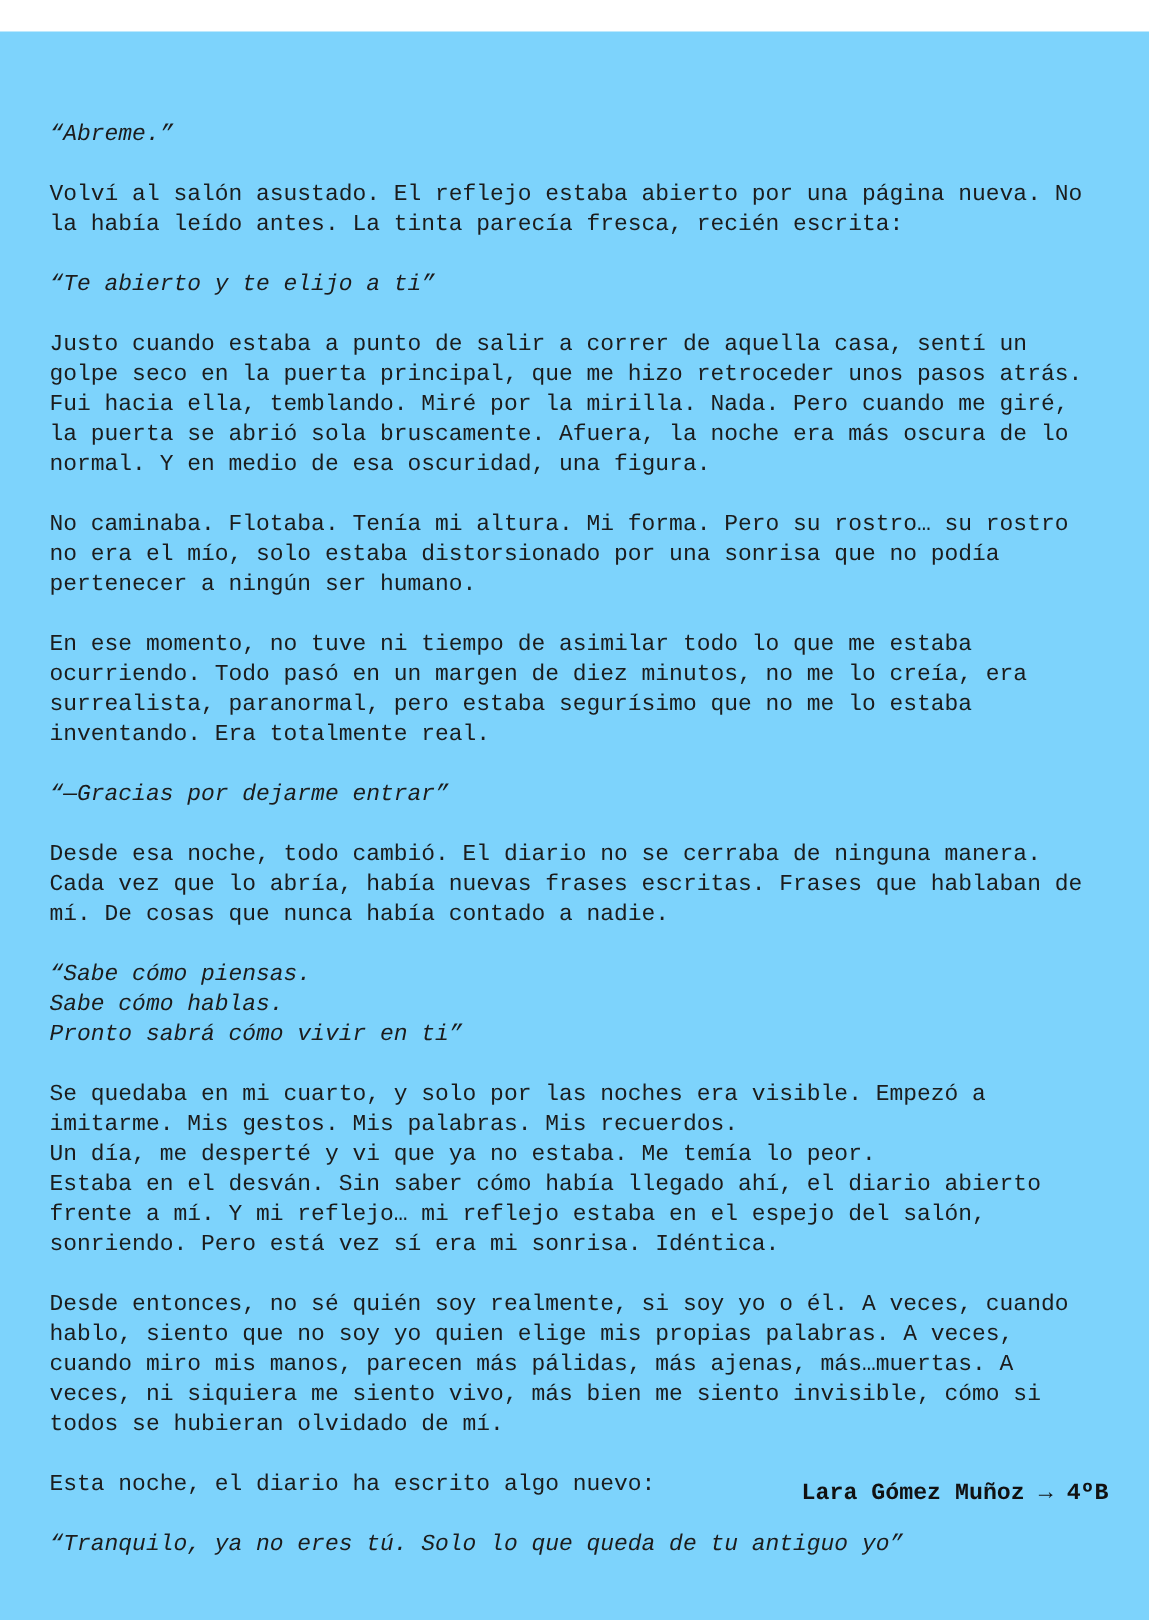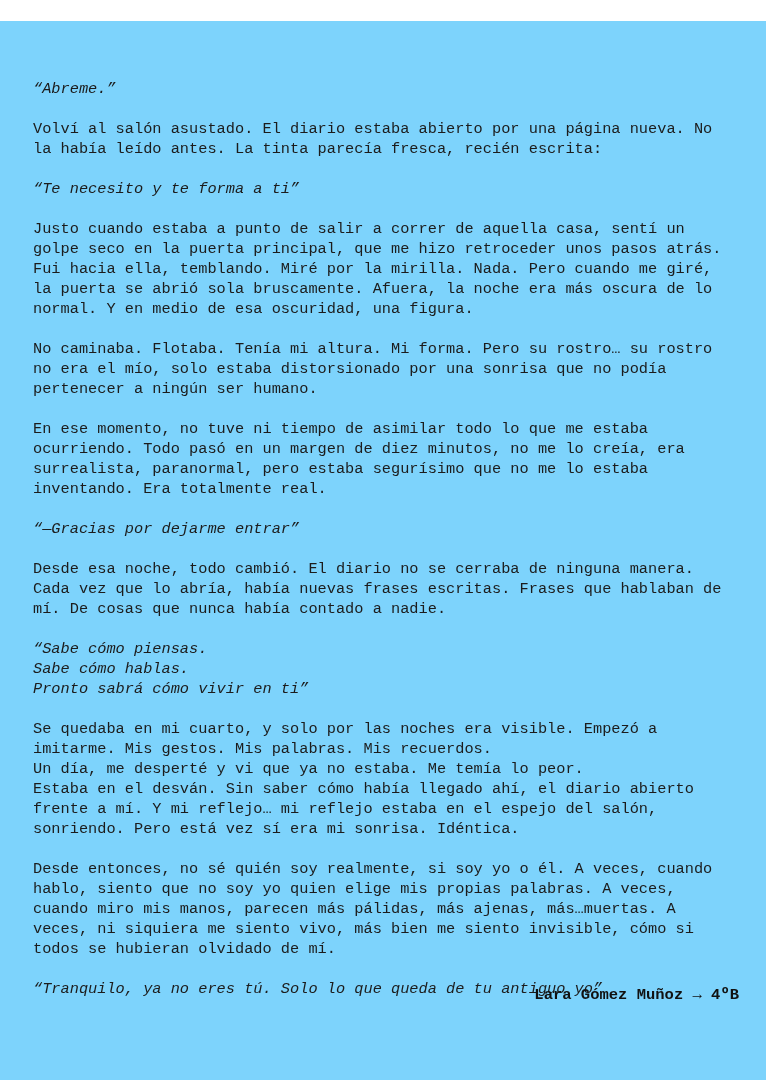--- a/index.html
+++ b/index.html
@@ -46,24 +46,24 @@
 </style>
 </head>
 <body>
 
 <div class="page">
   <div class="doc-body">
       <div class="para italic">
         <div class="line">“Abreme.”</div>
       </div>
       <div class="para normal">
-        <div class="line">Volví al salón asustado. El diario estaba abierto por una página nueva. No la había leído antes. La tinta parecía fresca, recién escrita:</div>
+        <div class="line">Volví al salón asustado. El reflejo estaba abierto por una página nueva. No la había leído antes. La tinta parecía fresca, recién escrita:</div>
       </div>
       <div class="para italic">
-        <div class="line">“Te necesito y te forma a ti”</div>
+        <div class="line">“Te abierto y te elijo a ti”</div>
       </div>
       <div class="para normal">
         <div class="line">Justo cuando estaba a punto de salir a correr de aquella casa, sentí un golpe seco en la puerta principal, que me hizo retroceder unos pasos atrás. Fui hacia ella, temblando. Miré por la mirilla. Nada. Pero cuando me giré, la puerta se abrió sola bruscamente. Afuera, la noche era más oscura de lo normal. Y en medio de esa oscuridad, una figura.</div>
       </div>
       <div class="para normal">
         <div class="line">No caminaba. Flotaba. Tenía mi altura. Mi forma. Pero su rostro… su rostro no era el mío, solo estaba distorsionado por una sonrisa que no podía pertenecer a ningún ser humano.</div>
       </div>
       <div class="para normal">
         <div class="line">En ese momento, no tuve ni tiempo de asimilar todo lo que me estaba ocurriendo. Todo pasó en un margen de diez minutos, no me lo creía, era surrealista, paranormal, pero estaba segurísimo que no me lo estaba inventando. Era totalmente real.</div>
       </div>
@@ -80,19 +80,20 @@
       </div>
       <div class="para normal">
         <div class="line">Se quedaba en mi cuarto, y solo por las noches era visible. Empezó a imitarme. Mis gestos. Mis palabras. Mis recuerdos.</div>
         <div class="line">Un día, me desperté y vi que ya no estaba. Me temía lo peor.</div>
         <div class="line">Estaba en el desván. Sin saber cómo había llegado ahí, el diario abierto frente a mí. Y mi reflejo… mi reflejo estaba en el espejo del salón, sonriendo. Pero está vez sí era mi sonrisa. Idéntica.</div>
       </div>
       <div class="para normal">
         <div class="line">Desde entonces, no sé quién soy realmente, si soy yo o él. A veces, cuando hablo, siento que no soy yo quien elige mis propias palabras. A veces, cuando miro mis manos, parecen más pálidas, más ajenas, más…muertas. A veces, ni siquiera me siento vivo, más bien me siento invisible, cómo si todos se hubieran olvidado de mí.</div>
       </div>
       <div class="para normal">
+        <div class="line">Esta noche, el diario ha escrito algo nuevo:</div>
       </div>
       <div class="para italic">
         <div class="line">“Tranquilo, ya no eres tú. Solo lo que queda de tu antiguo yo”</div>
       </div>
     </div>
   <div class="footer">Lara Gómez Muñoz → 4ºB</div>
 </div>
 
 </body></html>

